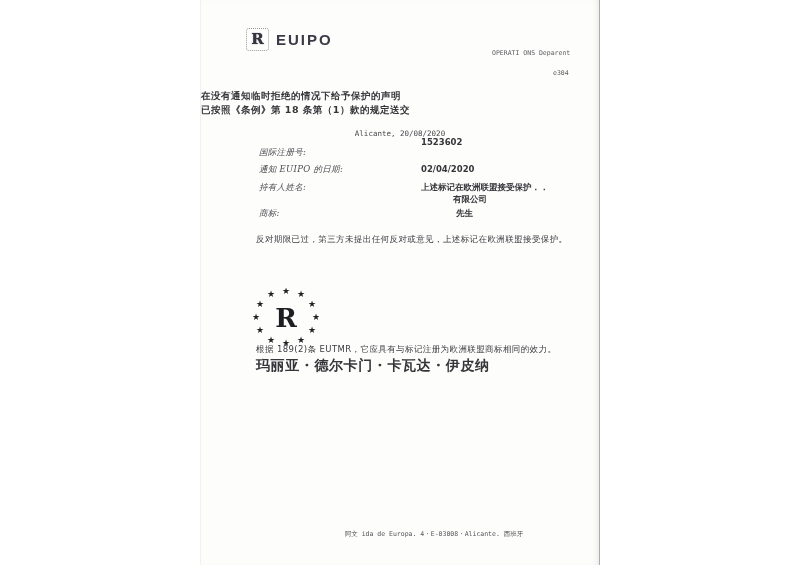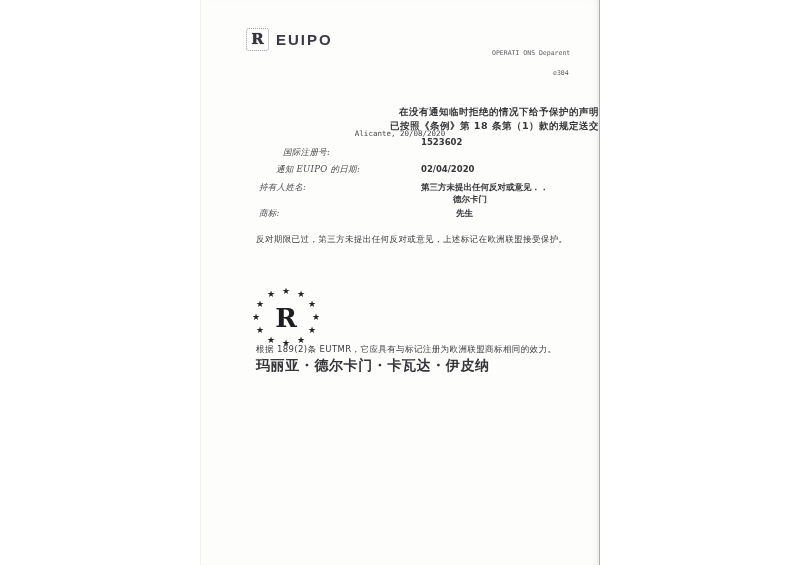--- a/index.html
+++ b/index.html
@@ -35,34 +35,34 @@
     font-size:15px;font-weight:bold;letter-spacing:2px;color:#3b3b47;
     font-family:"Liberation Sans",sans-serif;
   }
 
   .dept{left:291px;top:49px;font-family:"DejaVu Sans Mono",monospace;
     font-size:6.5px;color:#5a5a60;white-space:nowrap;}
   .ref-code{left:352px;top:69px;font-family:"DejaVu Sans Mono",monospace;
     font-size:6.5px;color:#5a5a60;}
 
   
-  .title-block{left:0;top:105px;width:398px;text-align:right;}
+  .title-block{left:0;top:89px;width:398px;text-align:left;}
   .title-block div{
     font-size:9.5px;font-weight:bold;line-height:14px;color:#35353a;
     letter-spacing:.5px;
   }
   .place-date{left:0;top:129px;width:398px;text-align:center;
     font-family:"DejaVu Sans Mono",monospace;font-size:7.5px;color:#46464c;}
 
   
   .flabel{font-family:"DejaVu Serif",serif;font-style:italic;
     font-size:8.5px;color:#4a4a50;letter-spacing:.3px;white-space:nowrap;}
   .fvalue{font-size:8.5px;font-weight:bold;color:#35353a;white-space:nowrap;}
-  .row1l{left:58px;top:147px;margin-left:24px;} .row1v{left:220px;top:137px;}
-  .row2l{left:58px;top:164px;margin-left:17px;} .row2v{left:220px;top:164px;}
+  .row1l{left:58px;top:147px;} .row1v{left:220px;top:137px;}
+  .row2l{left:58px;top:164px;} .row2v{left:220px;top:164px;}
   .row3l{left:58px;top:182px;} .row3v{left:220px;top:182px;}
   .row3v2{left:252px;top:194px;}
   .row4l{left:58px;top:208px;} .row4v{left:255px;top:208px;}
 
   
   .para{font-size:8.5px;color:#3c3c42;letter-spacing:.4px;white-space:nowrap;}
   .para1{left:55px;top:234px;}
   .para2{left:55px;top:252px;}
   .para3{left:55px;top:344px;}
   .signatory{left:55px;top:357px;font-size:14px;font-weight:bold;
@@ -98,22 +98,22 @@
     </div>
     <div class="abs place-date">Alicante, 20/08/2020</div>
 
     <div class="abs flabel row1l">国际注册号:</div>
     <div class="abs fvalue row1v">1523602</div>
 
     <div class="abs flabel row2l">通知 EUIPO 的日期:</div>
     <div class="abs fvalue row2v">02/04/2020</div>
 
     <div class="abs flabel row3l">持有人姓名:</div>
-    <div class="abs fvalue row3v">第三方未提出任何反对或意见．．</div>
-    <div class="abs fvalue row3v2">德尔卡门</div>
+    <div class="abs fvalue row3v">上述标记在欧洲联盟接受保护．．</div>
+    <div class="abs fvalue row3v2">有限公司</div>
 
     <div class="abs flabel row4l">商标:</div>
     <div class="abs fvalue row4v">先生</div>
 
     <div class="abs para para1">反对期限已过，第三方未提出任何反对或意见，上述标记在欧洲联盟接受保护。</div>
 
     <div class="abs emblem">
       <svg width="66" height="58" viewBox="0 0 66 58" xmlns="http://www.w3.org/2000/svg">
         <g fill="#222226" font-size="9" font-family="DejaVu Sans, sans-serif" text-anchor="middle">
           <text x="63" y="32">★</text>
@@ -130,16 +130,17 @@
           <text x="59" y="45">★</text>
         </g>
         <text x="33" y="39" text-anchor="middle" fill="#1d1d22" font-family="DejaVu Serif, serif" font-weight="bold" font-size="26">R</text>
       </svg>
     </div>
 
     <div class="abs para para3">根据 189(2)条 EUTMR，它应具有与标记注册为欧洲联盟商标相同的效力。</div>
     <div class="abs signatory">玛丽亚・德尔卡门・卡瓦达・伊皮纳</div>
 
     <div class="abs footer">
+      <div>阿文 ida de Europa. 4・E-03008・Alicante. 西班牙</div>
     </div>
 
   </div>
 </div>
 
 </body></html>

